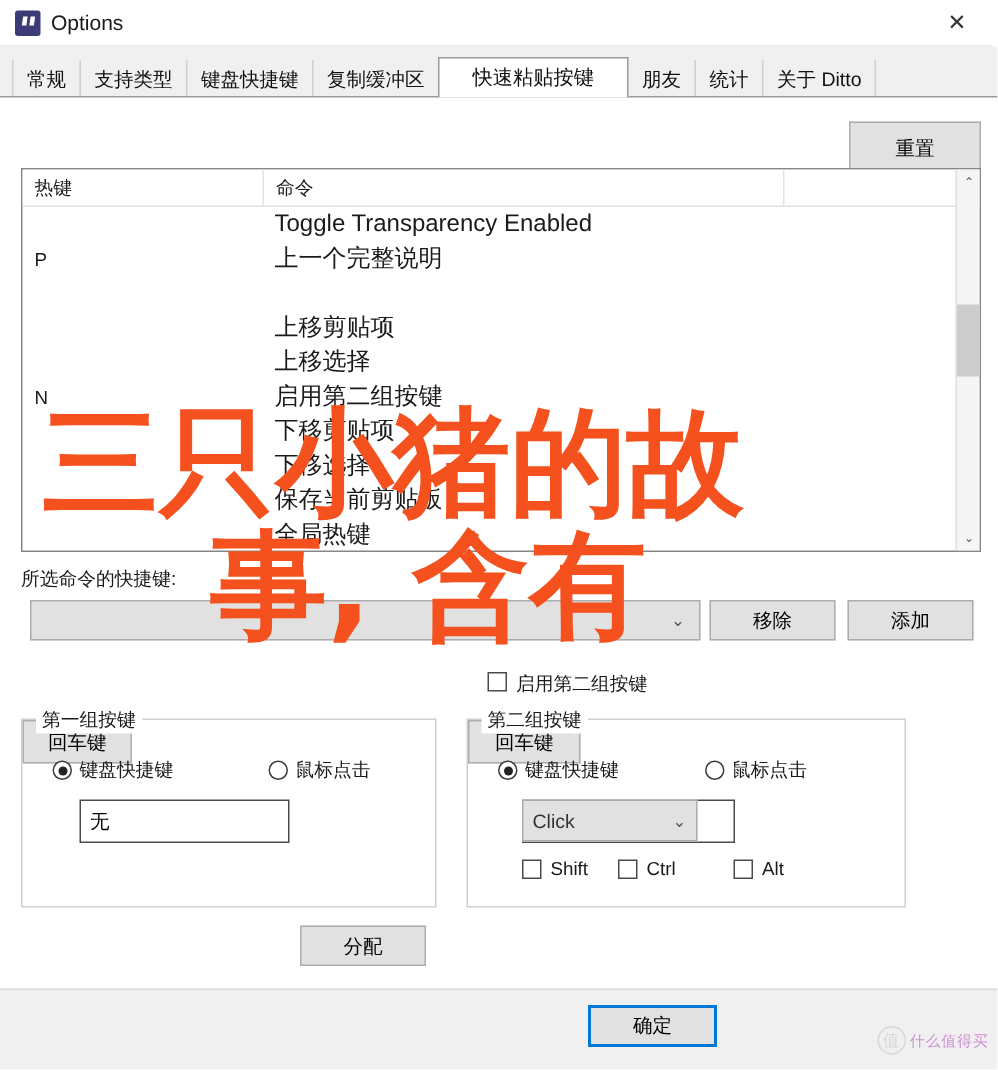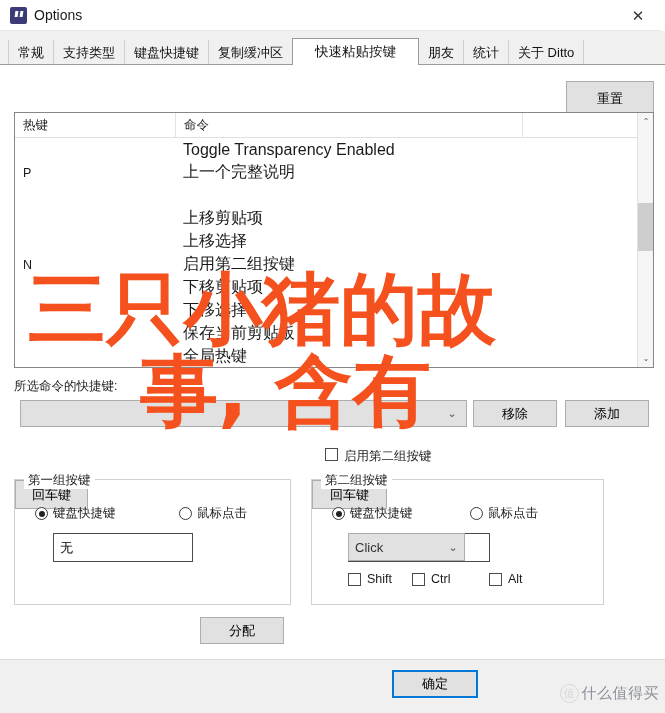--- a/index.html
+++ b/index.html
@@ -349,22 +349,22 @@
   .watermark .wm-logo {
     width: 19px; height: 19px;
     border-radius: 50%;
     border: 1.5px solid #b9b9b9;
     color: #b9b9b9;
     font-size: 11px;
     display: flex; align-items: center; justify-content: center;
     margin-right: 3px;
   }
   .watermark .wm-text {
-    font-size: 15px;
-    color: #0f172a;
+    font-size: 10px;
+    color: #a21caf;
     letter-spacing: 0.5px;
   }
 
   
   .overlay {
     position: absolute; left: 0; top: 268px;
     width: 665px; height: 200px;
     pointer-events: none;
     z-index: 60;
   }

